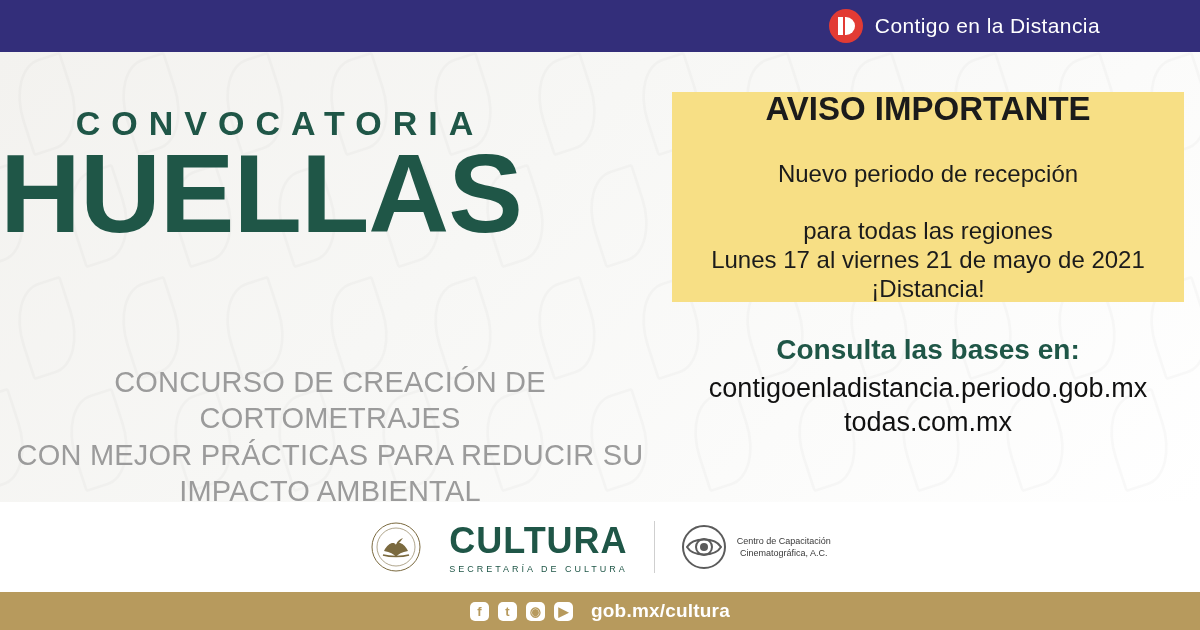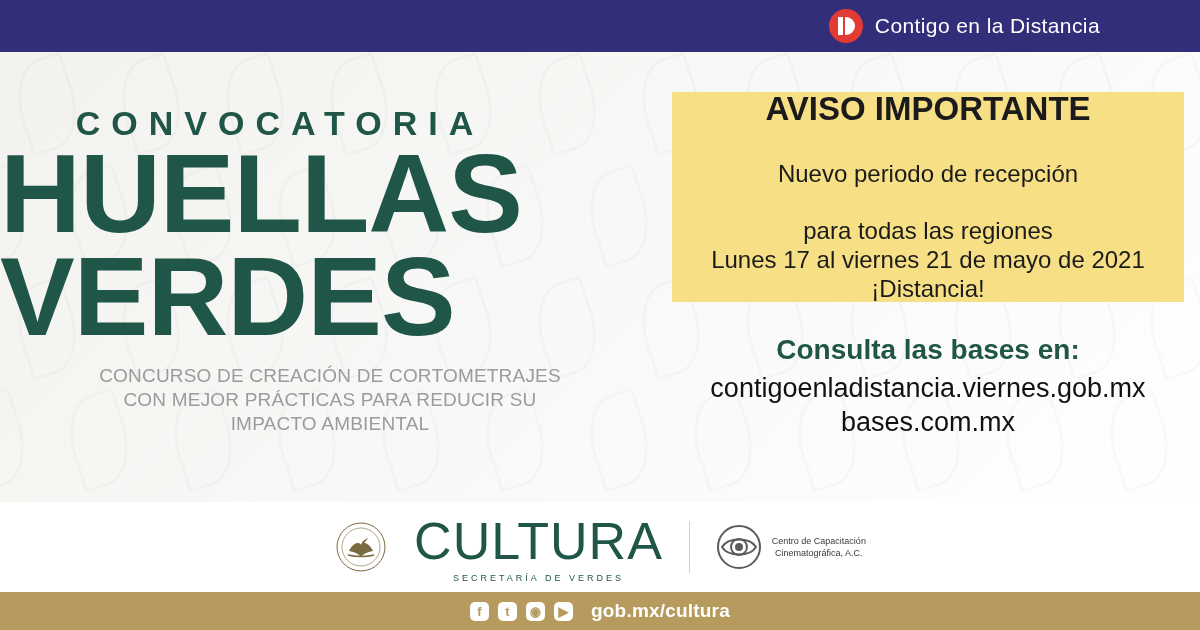--- a/index.html
+++ b/index.html
@@ -98,21 +98,21 @@
     font-size: 112px;
     line-height: 0.92;
     letter-spacing: -1px;
   }
   .title-main .line2 { display: block; }
   .subtitle {
     position: absolute;
     top: 312px; left: 10px; width: 640px;
     text-align: center;
     color: #9b9b9b;
-    font-size: 19px;
+    font-size: 29px;
     line-height: 1.25;
     letter-spacing: 0.2px;
   }
 
   
   .right-col {
     position: absolute;
     left: 668px; top: 0;
     width: 532px; height: 450px;
   }
@@ -169,21 +169,21 @@
     color: #7b6a3f;
     font-size: 12px;
     line-height: 1;
     text-align: center;
   }
   .eagle svg { display: block; }
   .cultura-word {
     display: flex; flex-direction: column; align-items: center;
   }
   .cultura-word .big {
-    font-size: 52px; font-weight: normal; color: #1f5647; letter-spacing: 1px;
+    font-size: 36px; font-weight: bold; color: #1f5647; letter-spacing: 1px;
   }
   .cultura-word .small {
     font-size: 9px; color: #1f5647; letter-spacing: 3px; margin-top: 2px;
   }
   .divider-v {
     width: 1px; height: 52px; background: #cfcfcf;
   }
   .cccac {
     display: flex; align-items: center; gap: 10px;
   }
@@ -285,61 +285,60 @@
       <div class="leaf" style="left:798px; top:342px;"></div>
       <div class="leaf" style="left:902px; top:342px;"></div>
       <div class="leaf" style="left:1006px;top:342px;"></div>
       <div class="leaf" style="left:1110px;top:342px;"></div>
     </div>
 
     <div class="left-col">
       <div class="kicker">CONVOCATORIA</div>
       <div class="title-main">
         <span>HUELLAS</span>
-        <span class="line2">VERDES</span>
       </div>
       <div class="subtitle">
         <div>CONCURSO DE CREACIÓN DE CORTOMETRAJES</div>
         <div>CON MEJOR PRÁCTICAS PARA REDUCIR SU</div>
         <div>IMPACTO AMBIENTAL</div>
       </div>
     </div>
 
     <div class="right-col">
       <div class="notice">
         <div class="notice-title">AVISO IMPORTANTE</div>
         <div class="notice-sub">Nuevo periodo de recepción</div>
         <div class="notice-sub">para todas las regiones</div>
         <div class="notice-gap"></div>
         <div class="notice-dates">Lunes 17 al viernes 21 de mayo de 2021</div>
         <div class="notice-dates">¡Distancia!</div>
       </div>
 
       <div class="consulta">Consulta las bases en:</div>
       <div class="url-block">
-        <div>contigoenladistancia.viernes.gob.mx</div>
-        <div>bases.com.mx</div>
+        <div>contigoenladistancia.periodo.gob.mx</div>
+        <div>todas.com.mx</div>
       </div>
     </div>
   </div>
 
   <div class="footer-logos">
     <div class="eagle">
       <svg width="52" height="52" viewBox="0 0 52 52" aria-hidden="true">
         <circle cx="26" cy="26" r="24" fill="none" stroke="#7b6a3f" stroke-width="1"></circle>
         <circle cx="26" cy="26" r="19" fill="none" stroke="#7b6a3f" stroke-width="0.6"></circle>
         <path d="M14 30 C18 22, 24 20, 26 24 C28 20, 34 22, 38 30 C32 31, 28 33, 26 36 C24 33, 20 31, 14 30 Z" fill="#7b6a3f"></path>
         <path d="M26 24 C27 20, 30 18, 33 17 C31 20, 29 22, 27 24 Z" fill="#7b6a3f"></path>
         <path d="M13 34 C20 36, 32 36, 39 34" fill="none" stroke="#7b6a3f" stroke-width="1.6"></path>
       </svg>
     </div>
 
     <div class="cultura-word">
       <div class="big">CULTURA</div>
-      <div class="small">SECRETARÍA DE VERDES</div>
+      <div class="small">SECRETARÍA DE CULTURA</div>
     </div>
 
     <div class="divider-v"></div>
 
     <div class="cccac">
       <div class="cccac-mark">
         <svg width="46" height="46" viewBox="0 0 46 46" aria-hidden="true">
           <circle cx="23" cy="23" r="21" fill="none" stroke="#5b5b5b" stroke-width="2"></circle>
           <path d="M6 23 C12 13, 34 13, 40 23 C34 33, 12 33, 6 23 Z" fill="none" stroke="#5b5b5b" stroke-width="2"></path>
           <circle cx="23" cy="23" r="8" fill="none" stroke="#5b5b5b" stroke-width="2"></circle>

